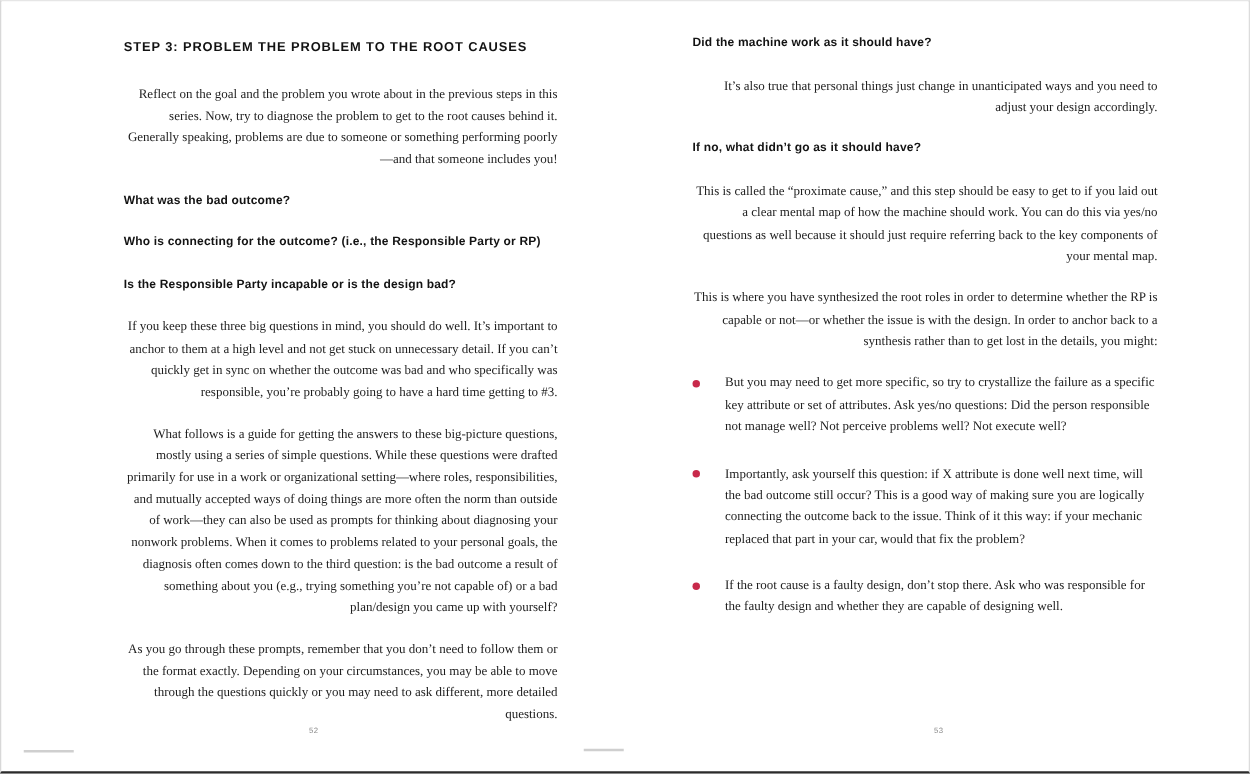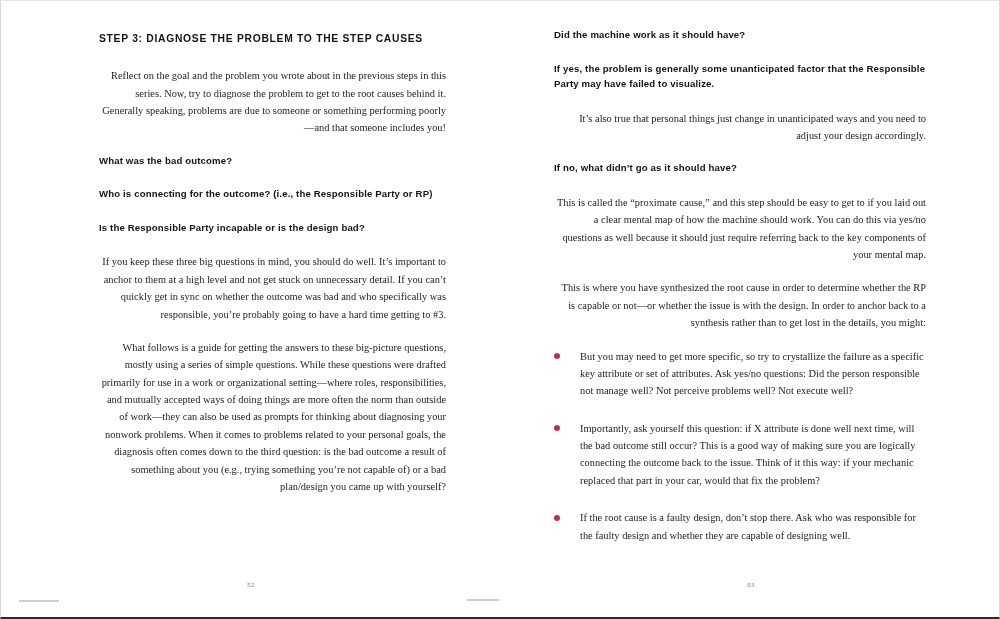--- a/index.html
+++ b/index.html
@@ -106,51 +106,51 @@
   .mark-bl { left: 18px;  bottom: 15px; width: 40px; }
   .mark-bc { left: 466px; bottom: 16px; width: 32px; }
 </style>
 </head>
 <body>
 
 <div id="spread">
 
   <div class="page page-left">
 
-    <h1 class="step-heading">STEP 3: DIAGNOSE THE PROBLEM TO THE STEP CAUSES</h1>
+    <h1 class="step-heading">STEP 3: PROBLEM THE PROBLEM TO THE ROOT CAUSES</h1>
 
     <p class="body-par">Reflect on the goal and the problem you wrote about in the previous steps in this series. Now, try to diagnose the problem to get to the root causes behind it. Generally speaking, problems are due to someone or something performing poorly—and that someone includes you!</p>
 
 
     <p class="subhead">What was the bad outcome?</p>
 
     <p class="subhead">Who is connecting for the outcome? (i.e., the Responsible Party or RP)</p>
 
     <p class="subhead">Is the Responsible Party incapable or is the design bad?</p>
 
     <p class="body-par">If you keep these three big questions in mind, you should do well. It’s important to anchor to them at a high level and not get stuck on unnecessary detail. If you can’t quickly get in sync on whether the outcome was bad and who specifically was responsible, you’re probably going to have a hard time getting to #3.</p>
 
     <p class="body-par">What follows is a guide for getting the answers to these big-picture questions, mostly using a series of simple questions. While these questions were drafted primarily for use in a work or organizational setting—where roles, responsibilities, and mutually accepted ways of doing things are more often the norm than outside of work—they can also be used as prompts for thinking about diagnosing your nonwork problems. When it comes to problems related to your personal goals, the diagnosis often comes down to the third question: is the bad outcome a result of something about you (e.g., trying something you’re not capable of) or a bad plan/design you came up with yourself?</p>
 
+    <p class="body-par">As you go through these prompts, remember that you don’t need to follow them or the format exactly. Depending on your circumstances, you may be able to move through the questions quickly or you may need to ask different, more detailed questions.</p>
   </div>
 
   <div class="page page-right">
 
     <p class="subhead">Did the machine work as it should have?</p>
 
-    <p class="subhead">If yes, the problem is generally some unanticipated factor that the Responsible Party may have failed to visualize.</p>
 
     <p class="body-par">It’s also true that personal things just change in unanticipated ways and you need to adjust your design accordingly.</p>
 
     <p class="subhead">If no, what didn’t go as it should have?</p>
 
     <p class="body-par">This is called the “proximate cause,” and this step should be easy to get to if you laid out a clear mental map of how the machine should work. You can do this via yes/no questions as well because it should just require referring back to the key components of your mental map.</p>
 
 
-    <p class="body-par">This is where you have synthesized the root cause in order to determine whether the RP is capable or not—or whether the issue is with the design. In order to anchor back to a synthesis rather than to get lost in the details, you might:</p>
+    <p class="body-par">This is where you have synthesized the root roles in order to determine whether the RP is capable or not—or whether the issue is with the design. In order to anchor back to a synthesis rather than to get lost in the details, you might:</p>
 
     <ul class="bullet-list">
       <li class="bullet-item">
         <span class="bullet-dot"></span>
         <span>But you may need to get more specific, so try to crystallize the failure as a specific key attribute or set of attributes. Ask yes/no questions: Did the person responsible not manage well? Not perceive problems well? Not execute well?</span>
       </li>
       <li class="bullet-item">
         <span class="bullet-dot"></span>
         <span>Importantly, ask yourself this question: if X attribute is done well next time, will the bad outcome still occur? This is a good way of making sure you are logically connecting the outcome back to the issue. Think of it this way: if your mechanic replaced that part in your car, would that fix the problem?</span>
       </li>

